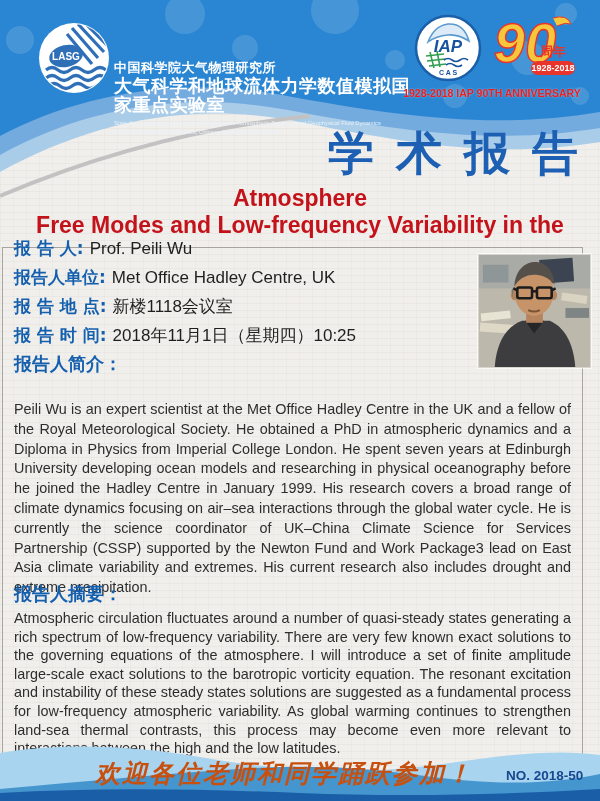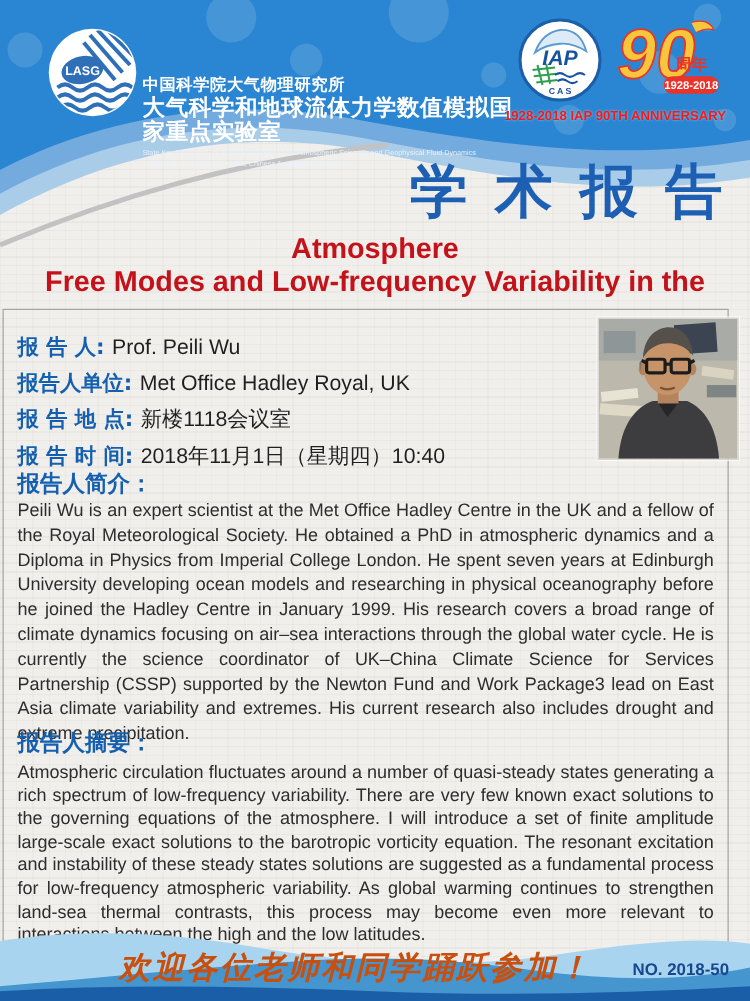--- a/index.html
+++ b/index.html
@@ -46,36 +46,36 @@
     line-height:27px; font-family:"Liberation Sans", sans-serif;
   }
 
   
   .content-frame{
     position:absolute; left:2px; top:247px; width:581px; height:600px;
     border:1px solid #a8a49e; z-index:0; background:transparent;
   }
 
   
-  .info-block{ position:absolute; left:14px; top:263px; width:460px; z-index:1; }
+  .info-block{ position:absolute; left:14px; top:234px; width:460px; z-index:1; }
   .info-row{ height:29px; line-height:29px; white-space:nowrap; }
   .info-label{ font-size:17px; font-weight:bold; color:#1560ae; font-family:"DejaVu Sans", sans-serif; }
   .info-value{ font-size:17px; color:#1f1f1f; margin-left:6px; font-family:"Liberation Sans", sans-serif; }
 
   .speaker-photo{
     position:absolute; left:478px; top:254px; width:113px; height:114px; z-index:1;
     border:1px solid #d8d5cf; box-shadow:0 0 0 1px rgba(255,255,255,.6);
   }
 
   
   .section-heading{
     position:absolute; left:14px; z-index:1;
     font-size:18px; font-weight:bold; color:#1560ae; font-family:"DejaVu Sans", sans-serif;
   }
-  .bio-heading{ top:375px; }
+  .bio-heading{ top:352px; }
   .bio-text{
     position:absolute; left:14px; top:400px; width:557px; z-index:1;
     font-size:14.4px; line-height:19.8px; color:#2d2d2d; text-align:justify;
   }
   .abs-heading{ top:582px; }
   .abs-text{
     position:absolute; left:14px; top:609px; width:557px; z-index:1;
     font-size:14.4px; line-height:18.6px; color:#2d2d2d; text-align:justify;
   }
 
@@ -180,27 +180,27 @@
     <div>Free Modes and Low-frequency Variability in the</div>
   </div>
 
   <div class="content-frame"></div>
 
   <div class="info-block">
     <div class="info-row">
       <span class="info-label">报  告  人:</span><span class="info-value">Prof. Peili Wu</span>
     </div>
     <div class="info-row">
-      <span class="info-label">报告人单位:</span><span class="info-value">Met Office Hadley Royal, UK</span>
+      <span class="info-label">报告人单位:</span><span class="info-value">Met Office Hadley Centre, UK</span>
     </div>
     <div class="info-row">
       <span class="info-label">报 告 地 点:</span><span class="info-value">新楼1118会议室</span>
     </div>
     <div class="info-row">
-      <span class="info-label">报 告 时 间:</span><span class="info-value">2018年11月1日（星期四）10:40</span>
+      <span class="info-label">报 告 时 间:</span><span class="info-value">2018年11月1日（星期四）10:25</span>
     </div>
   </div>
 
   <svg class="speaker-photo" viewBox="0 0 113 114" preserveAspectRatio="none">
     <rect x="0" y="0" width="113" height="114" fill="#bdb8ac"></rect>
     <rect x="0" y="0" width="113" height="34" fill="#a8aba6"></rect>
     <rect x="62" y="4" width="34" height="24" fill="#3b4450" transform="rotate(-4 79 16)"></rect>
     <rect x="4" y="10" width="26" height="18" fill="#8f9698"></rect>
     <rect x="2" y="58" width="30" height="8" fill="#e8e4d4" transform="rotate(-6 17 62)"></rect>
     <rect x="1" y="70" width="34" height="9" fill="#ded9c6" transform="rotate(4 18 74)"></rect>

